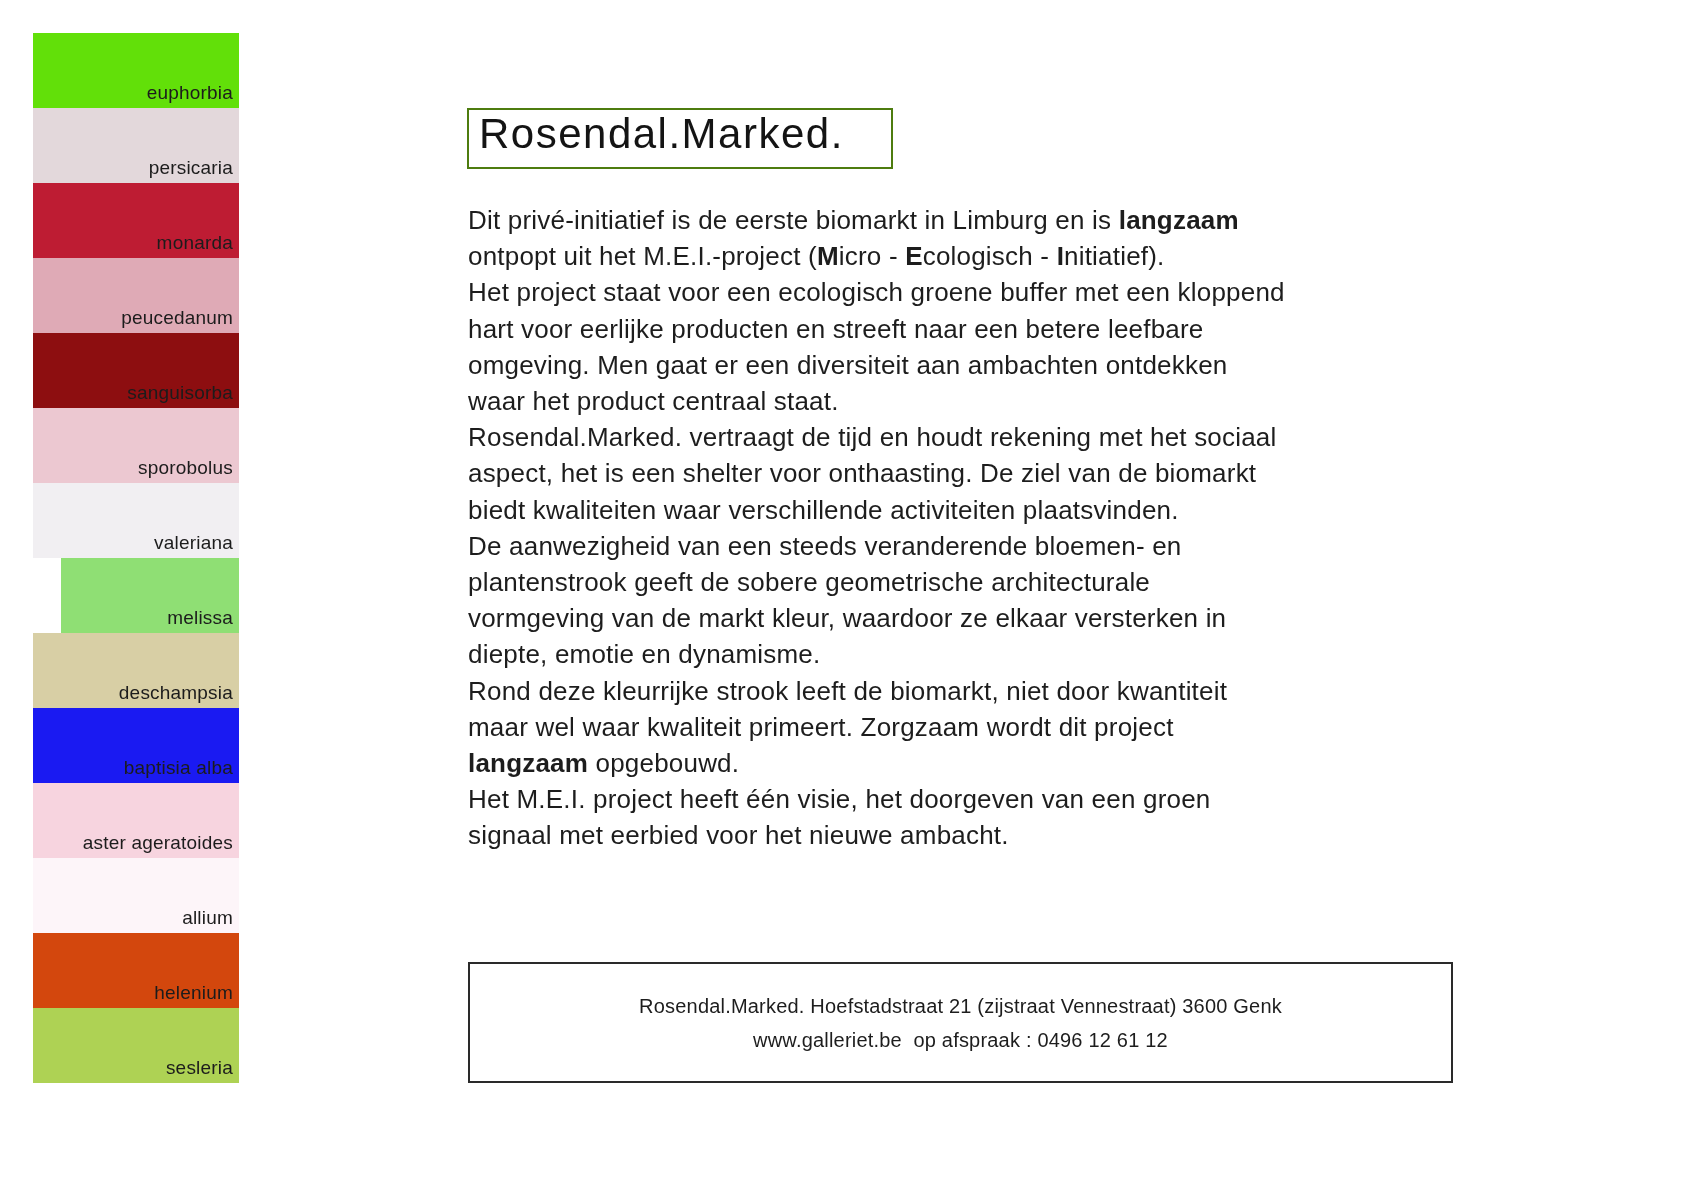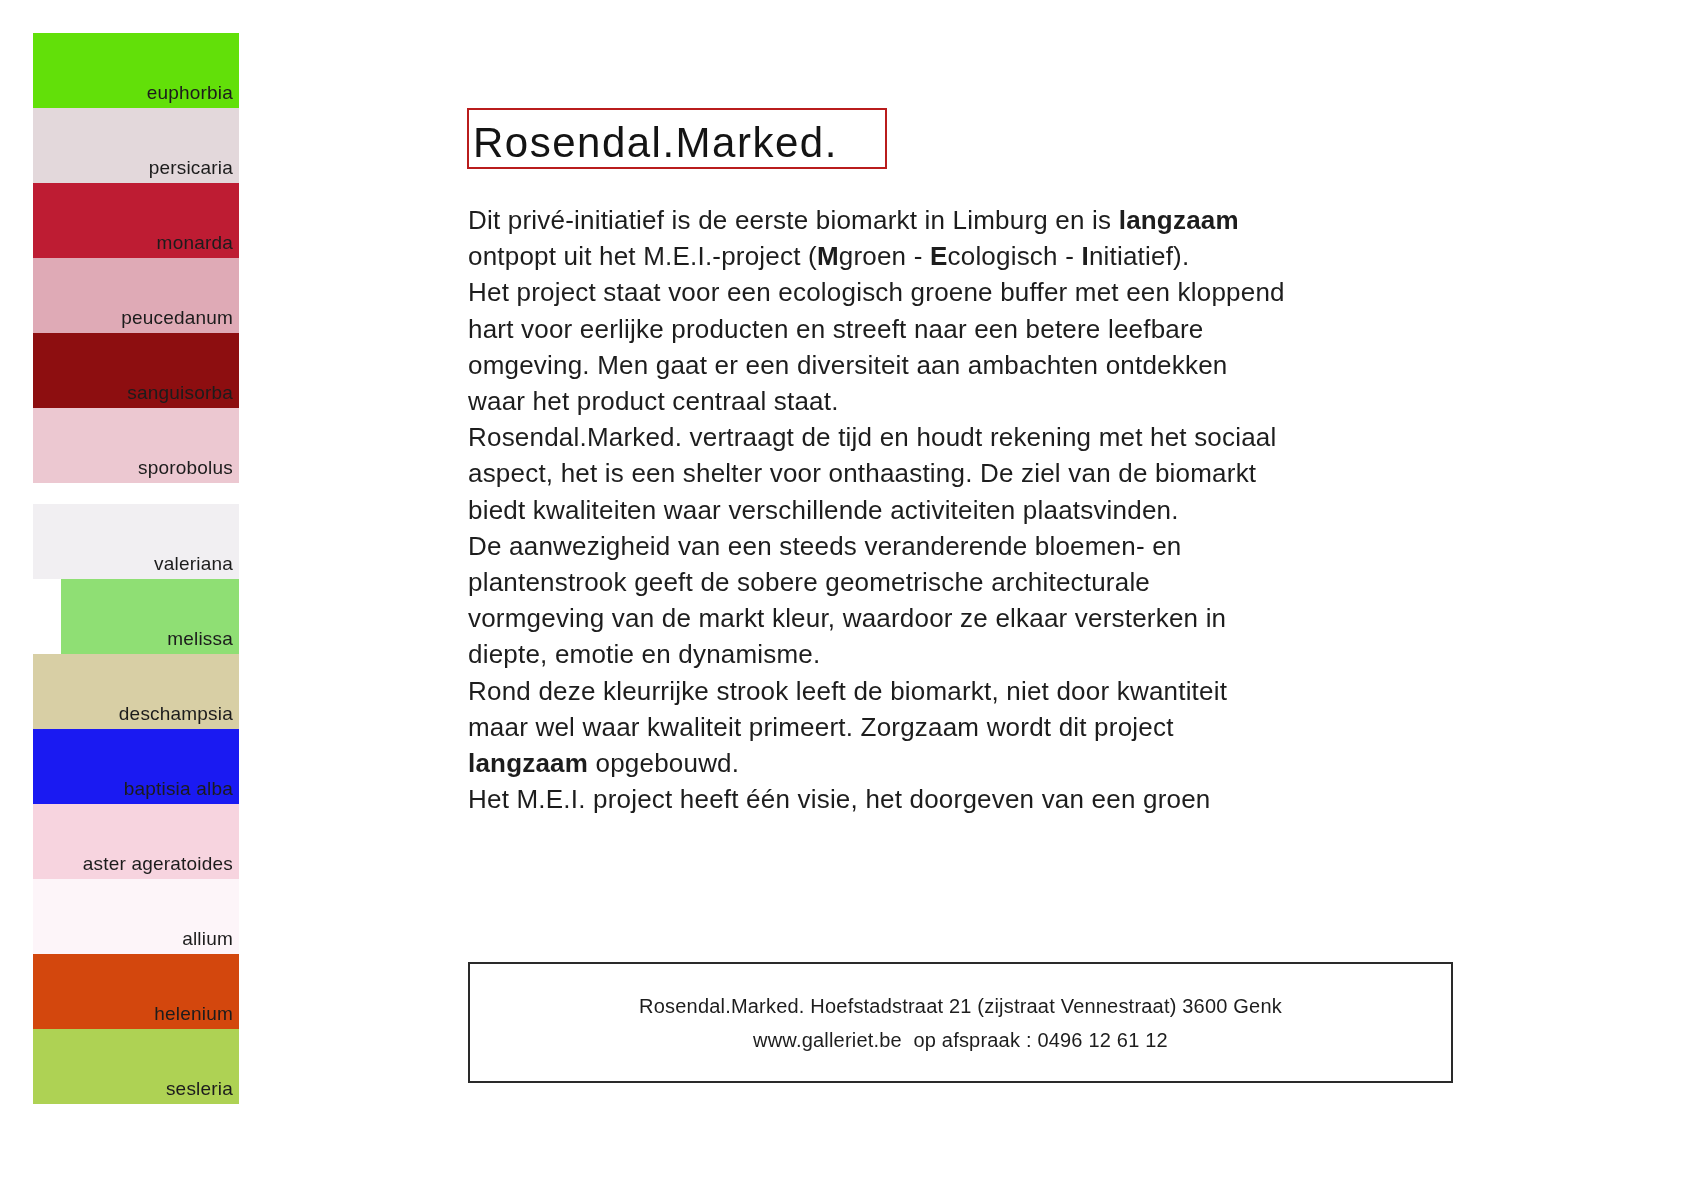--- a/index.html
+++ b/index.html
@@ -37,24 +37,24 @@
     white-space: nowrap;
   }
 
   
   .title-box {
     position: absolute;
     left: 467px;
     top: 108px;
     width: 412px;
     height: 57px;
-    border: 2px solid #b91c1c;
+    border: 2px solid #4d7c0f;
     display: flex;
-    align-items: flex-end;
-    padding-left: 4px;
+    align-items: flex-start;
+    padding-left: 10px;
     font-size: 42px;
     letter-spacing: 1.5px;
     color: #141414;
     background: #ffffff;
   }
 
   
   .body-text {
     position: absolute;
     left: 468px;
@@ -107,21 +107,21 @@
     </div>
     <div class="swatch" style="background: rgb(223, 170, 182);">
       <span class="swatch-label">peucedanum</span>
     </div>
     <div class="swatch" style="background: rgb(141, 14, 16);">
       <span class="swatch-label">sanguisorba</span>
     </div>
     <div class="swatch" style="background: rgb(236, 200, 209);">
       <span class="swatch-label">sporobolus</span>
     </div>
-    <div class="swatch" style="background: rgb(241, 239, 242); margin-top: 21px;">
+    <div class="swatch" style="background: rgb(241, 239, 242);">
       <span class="swatch-label">valeriana</span>
     </div>
     <div class="swatch" style="background: rgb(143, 223, 116); margin-left: 28px;">
       <span class="swatch-label">melissa</span>
     </div>
     <div class="swatch" style="background: rgb(216, 207, 165);">
       <span class="swatch-label">deschampsia</span>
     </div>
     <div class="swatch" style="background: rgb(26, 26, 242);">
       <span class="swatch-label">baptisia alba</span>
@@ -139,34 +139,35 @@
       <span class="swatch-label">sesleria</span>
     </div>
   </div>
 
 <div class="title-box">
   <span>Rosendal.Marked.</span>
 </div>
 
 <div class="body-text">
     <div class="body-line"><span class="run">Dit privé-initiatief is de eerste biomarkt in Limburg en is </span><span class="run-bold">langzaam</span></div>
-    <div class="body-line"><span class="run">ontpopt uit het M.E.I.-project (</span><span class="run-bold">M</span><span class="run">groen - </span><span class="run-bold">E</span><span class="run">cologisch - </span><span class="run-bold">I</span><span class="run">nitiatief).</span></div>
+    <div class="body-line"><span class="run">ontpopt uit het M.E.I.-project (</span><span class="run-bold">M</span><span class="run">icro - </span><span class="run-bold">E</span><span class="run">cologisch - </span><span class="run-bold">I</span><span class="run">nitiatief).</span></div>
     <div class="body-line"><span class="run">Het project staat voor een ecologisch groene buffer met een kloppend</span></div>
     <div class="body-line"><span class="run">hart voor eerlijke producten en streeft naar een betere leefbare</span></div>
     <div class="body-line"><span class="run">omgeving. Men gaat er een diversiteit aan ambachten ontdekken</span></div>
     <div class="body-line"><span class="run">waar het product centraal staat.</span></div>
     <div class="body-line"><span class="run">Rosendal.Marked. vertraagt de tijd en houdt rekening met het sociaal</span></div>
     <div class="body-line"><span class="run">aspect, het is een shelter voor onthaasting. De ziel van de biomarkt</span></div>
     <div class="body-line"><span class="run">biedt kwaliteiten waar verschillende activiteiten plaatsvinden.</span></div>
     <div class="body-line"><span class="run">De aanwezigheid van een steeds veranderende bloemen- en</span></div>
     <div class="body-line"><span class="run">plantenstrook geeft de sobere geometrische architecturale</span></div>
     <div class="body-line"><span class="run">vormgeving van de markt kleur, waardoor ze elkaar versterken in</span></div>
     <div class="body-line"><span class="run">diepte, emotie en dynamisme.</span></div>
     <div class="body-line"><span class="run">Rond deze kleurrijke strook leeft de biomarkt, niet door kwantiteit</span></div>
     <div class="body-line"><span class="run">maar wel waar kwaliteit primeert. Zorgzaam wordt dit project</span></div>
     <div class="body-line"><span class="run-bold">langzaam</span><span class="run"> opgebouwd.</span></div>
     <div class="body-line"><span class="run">Het M.E.I. project heeft één visie, het doorgeven van een groen</span></div>
+    <div class="body-line"><span class="run">signaal met eerbied voor het nieuwe ambacht.</span></div>
   </div>
 
 <div class="footer-box">
   <div class="footer-line">Rosendal.Marked. Hoefstadstraat 21 (zijstraat Vennestraat) 3600 Genk</div>
   <div class="footer-line">www.galleriet.be  op afspraak : 0496 12 61 12</div>
 </div>
 
 </body></html>

